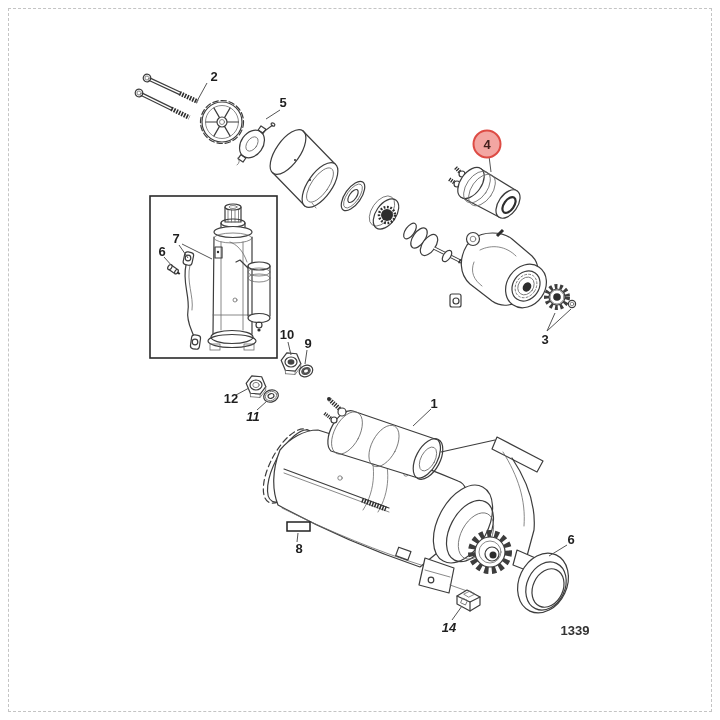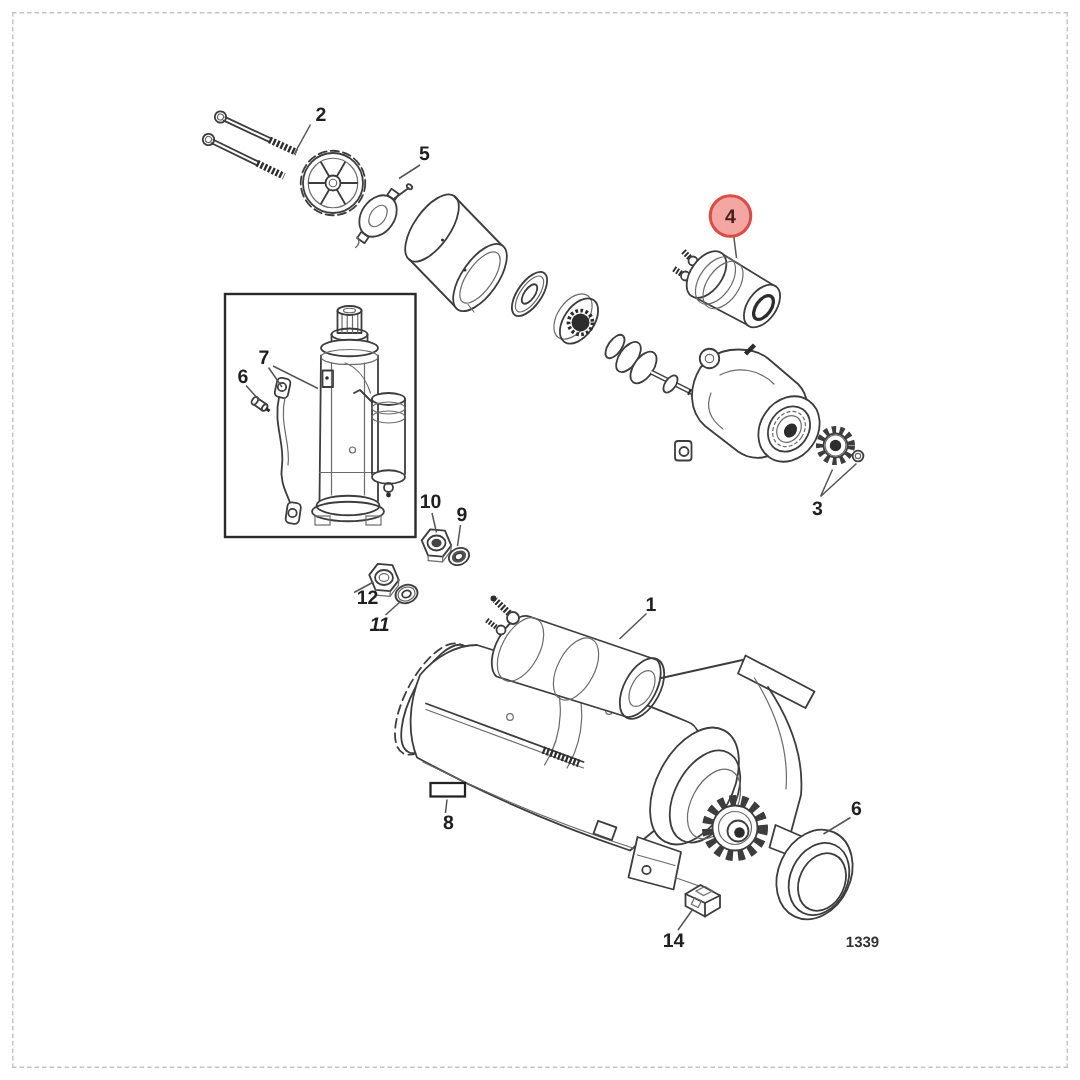--- a/index.html
+++ b/index.html
@@ -15,21 +15,21 @@
   .dl{stroke:#2d2d2d;fill:none;}
   .ld{stroke:#555;stroke-width:1;fill:none;}
   .box{stroke:#2a2a2a;stroke-width:1.6;fill:none;}
   
   .callout{position:absolute;transform:translate(-50%,-50%);font-size:13px;font-weight:bold;
            color:#1f1f1f;line-height:1;white-space:nowrap;cursor:pointer;}
   .callout.hl{width:25px;height:25px;border:2px solid #dd4b44;border-radius:50%;
               background:#f3a6a2;display:flex;align-items:center;justify-content:center;
               color:#45201d;}
   .drawing-number{position:absolute;left:553px;top:623px;width:44px;text-align:center;
-           font-size:10px;font-weight:bold;color:#333;}
+           font-size:13px;font-weight:bold;color:#333;}
 </style>
 </head>
 <body>
 
 <div class="page">
   <div class="page-frame" style="border-color: rgb(196, 196, 196);"></div>
 
   <svg width="720" height="720" viewBox="0 0 720 720">
 
     <g>
@@ -316,19 +316,19 @@
       <div class="callout" style="left: 214px; top: 76px;">2</div>
       <div class="callout" style="left: 545px; top: 339px;">3</div>
       <div class="callout hl" style="left: 487px; top: 144px; background: rgb(243, 166, 162); border-color: rgb(221, 75, 68);">4</div>
       <div class="callout" style="left: 283px; top: 102px;">5</div>
       <div class="callout" style="left: 162px; top: 251px;">6</div>
       <div class="callout" style="left: 176px; top: 238px;">7</div>
       <div class="callout" style="left: 299px; top: 548px;">8</div>
       <div class="callout" style="left: 308px; top: 343px;">9</div>
       <div class="callout" style="left: 287px; top: 334px;">10</div>
       <div class="callout" style="left: 253px; top: 416px; font-style: italic;">11</div>
-      <div class="callout" style="left: 231px; top: 398px; margin-left: 14px;">12</div>
+      <div class="callout" style="left: 231px; top: 398px;">12</div>
       <div class="callout" style="left: 571px; top: 539px;">6</div>
-      <div class="callout" style="left: 449px; top: 627px;">14</div>
+      <div class="callout" style="left: 449px; top: 627px; font-style: italic;">14</div>
     </div>
 
   <div class="drawing-number">1339</div>
 </div>
 
 </body></html>

